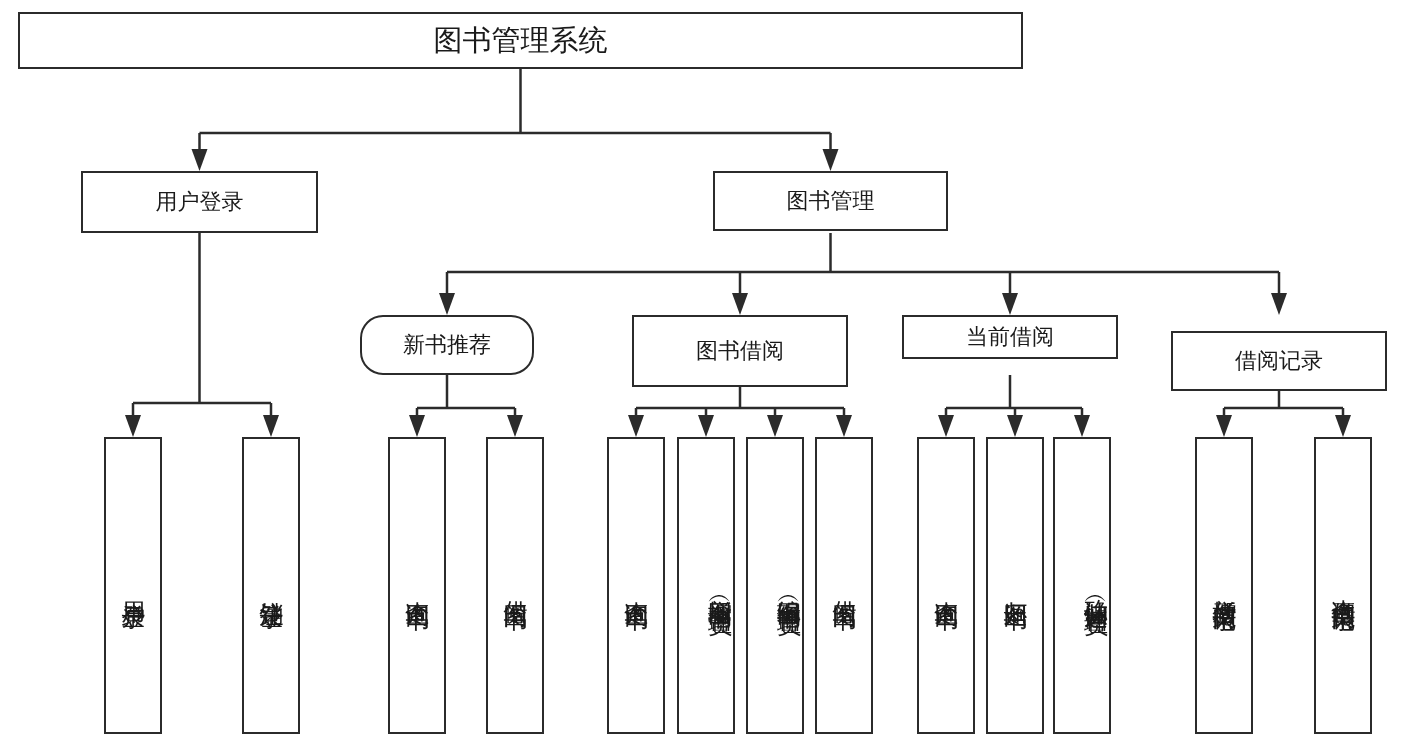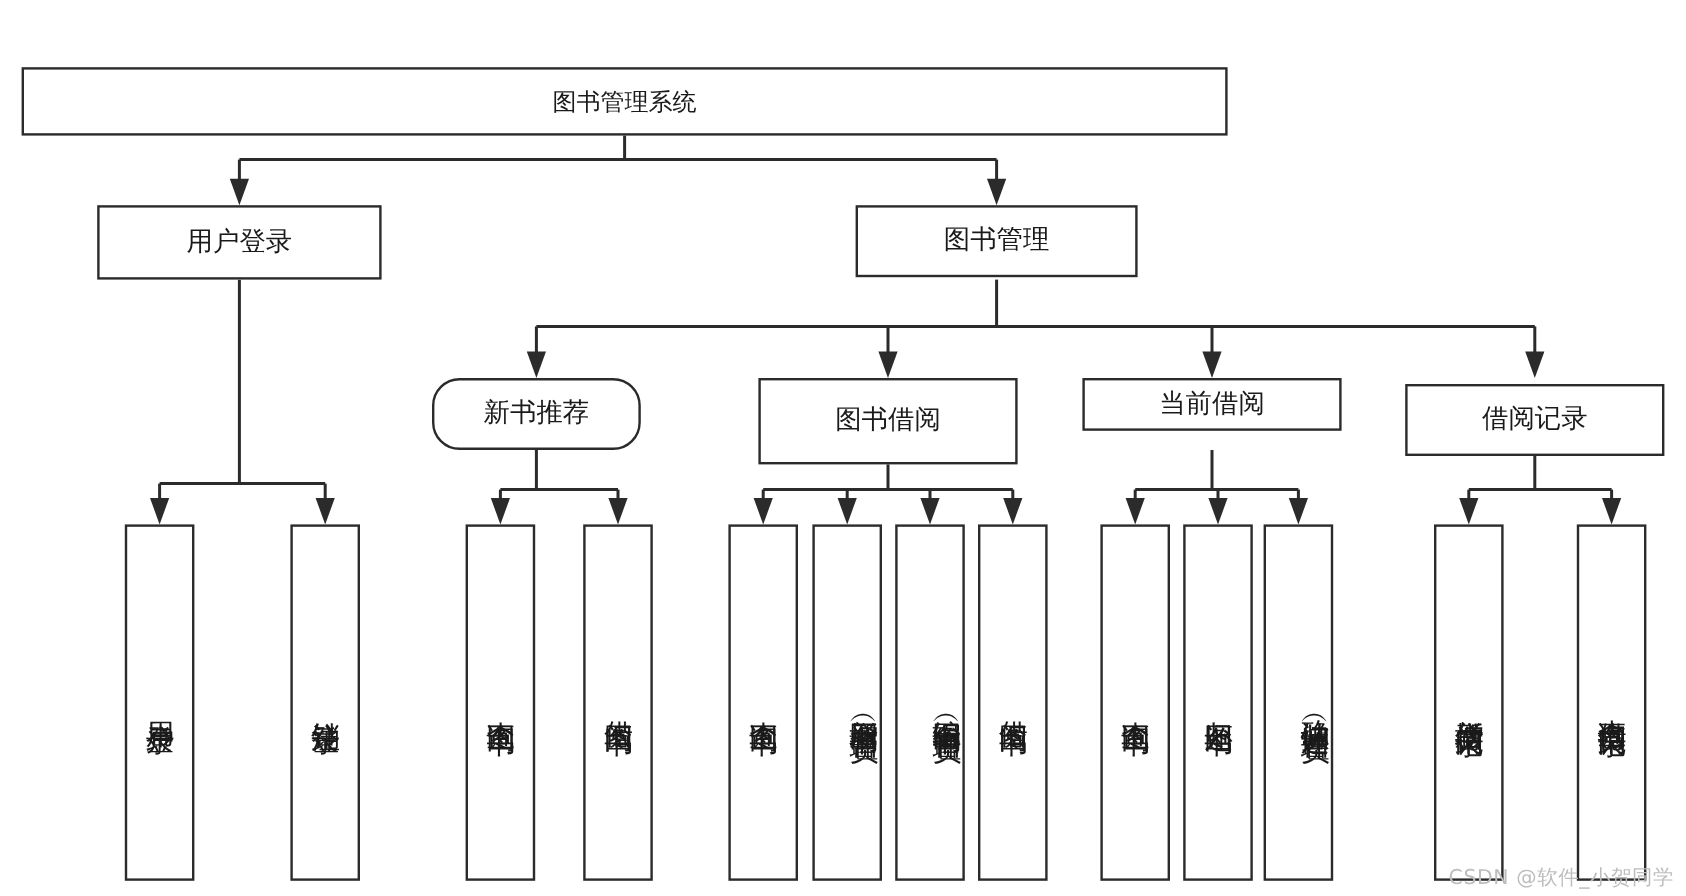--- a/index.html
+++ b/index.html
@@ -21,21 +21,21 @@
     display:flex;
     align-items:center;
     justify-content:center;
     overflow:hidden;
   }
   .node.h{ 
     font-size:22px;
     line-height:1.1;
     white-space:nowrap;
   }
-  .node.root{font-size:20px;margin-top:44px;}
+  .node.root{font-size:29px;}
   .node.v{ 
     writing-mode:vertical-rl;
     text-orientation:upright;
     font-size:24px;
     line-height:1.12;
     letter-spacing:2px;
     align-items:flex-start;
     justify-content:center;
     padding-top:6px;
     white-space:nowrap;
@@ -121,21 +121,21 @@
       </div>
       <div class="node h" style="left: 360px; top: 315px; width: 174px; height: 60px; border-radius: 23px;">
         <span>新书推荐</span>
       </div>
       <div class="node h" style="left: 632px; top: 315px; width: 216px; height: 72px;">
         <span>图书借阅</span>
       </div>
       <div class="node h" style="left: 902px; top: 315px; width: 216px; height: 44px;">
         <span>当前借阅</span>
       </div>
-      <div class="node h" style="left: 1171px; top: 320px; width: 216px; height: 60px;">
+      <div class="node h" style="left: 1171px; top: 331px; width: 216px; height: 60px;">
         <span>借阅记录</span>
       </div>
       <div class="node v mid" style="left: 104px; top: 437px; width: 58px; height: 297px;">
         <span>用户登录</span>
       </div>
       <div class="node v mid" style="left: 242px; top: 437px; width: 58px; height: 297px;">
         <span>注销登录</span>
       </div>
       <div class="node v mid" style="left: 388px; top: 437px; width: 58px; height: 297px;">
         <span>查询图书</span>
@@ -164,14 +164,13 @@
       <div class="node v" style="left: 1053px; top: 437px; width: 58px; height: 297px;">
         <span>确认归还（管理员）</span>
       </div>
       <div class="node v mid" style="left: 1195px; top: 437px; width: 58px; height: 297px;">
         <span>新增借阅记录</span>
       </div>
       <div class="node v mid" style="left: 1314px; top: 437px; width: 58px; height: 297px;">
         <span>查询借阅记录</span>
       </div>
     </div>
-  <div id="watermark">CSDN @软件_小贺同学</div>
 </div>
 
 </body></html>

